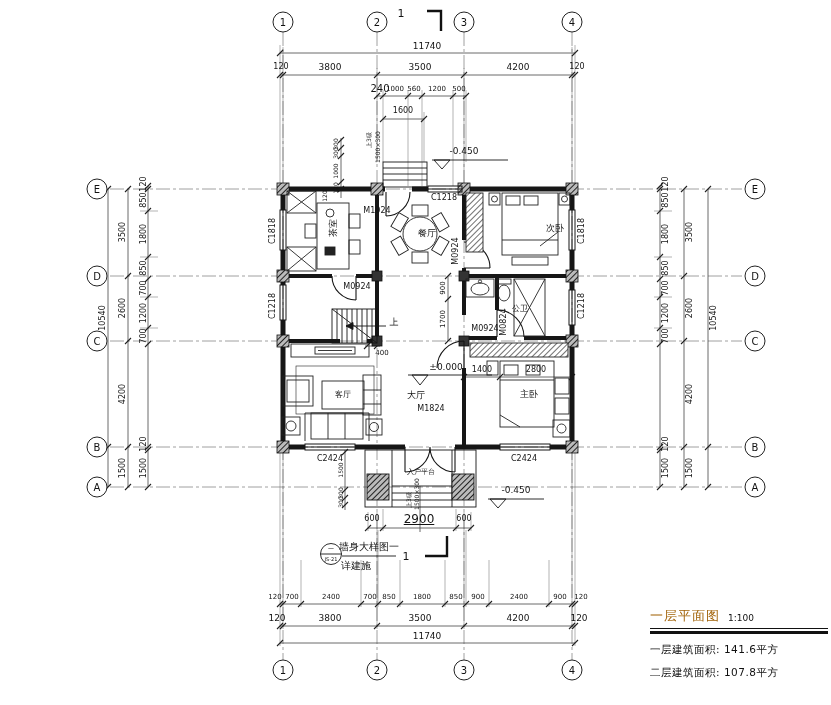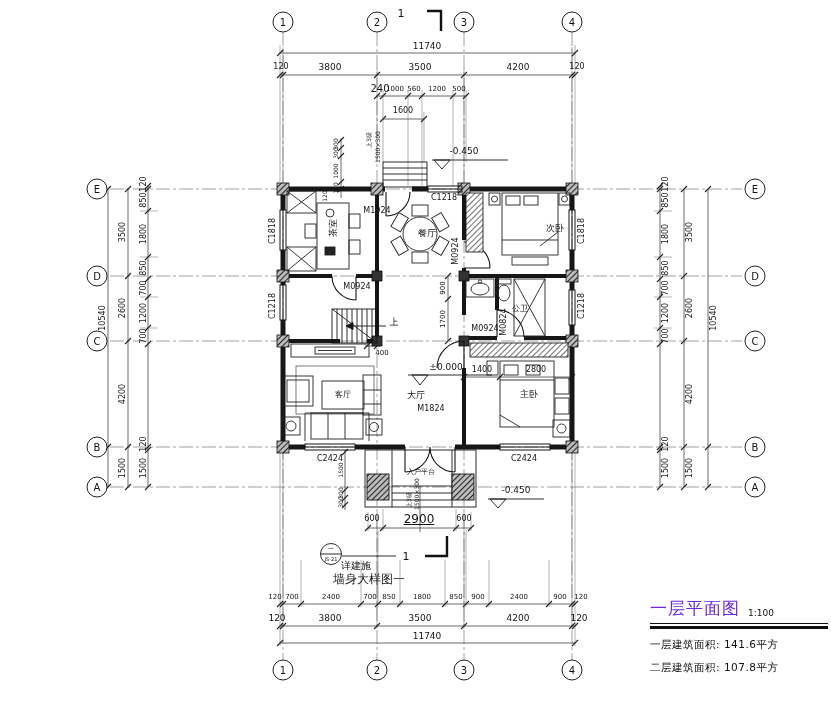--- a/index.html
+++ b/index.html
@@ -6,21 +6,21 @@
   #canvas{position:relative;width:831px;height:705px;background:#ffffff;overflow:hidden;
           font-family:"DejaVu Sans","Liberation Sans",sans-serif;color:#111;}
   #plan-svg{position:absolute;left:0;top:0;}
   .lbl{position:absolute;transform:translate(-50%,-50%);white-space:nowrap;color:#141414;line-height:1;}
   .lbl.r-90{transform:translate(-50%,-50%) rotate(-90deg);}
   .bubble{position:absolute;width:19px;height:19px;border:1px solid #222;border-radius:50%;
           background:#fff;display:flex;align-items:center;justify-content:center;
           font-size:10px;transform:translate(-50%,-50%);}
   #title-block{position:absolute;left:650px;top:597px;width:178px;}
   #tb-head{display:flex;align-items:flex-end;gap:8px;}
-  #tb-title{font-size:17px;letter-spacing:1px;color:#6d28d9;}
+  #tb-title{font-size:13px;letter-spacing:1px;color:#a16207;margin-top:10px;}
   #tb-scale{font-size:9px;padding-bottom:2px;color:#111;}
   .tb-rule1{height:1px;background:#111;margin-top:3px;}
   .tb-rule2{height:3px;background:#111;margin-top:2px;}
   .tb-line{font-size:10.5px;margin-top:9px;color:#111;letter-spacing:0.5px;}
 </style>
 </head>
 <body>
 
 <div id="canvas">
 
@@ -393,21 +393,21 @@
       <span class="lbl r-90" style="left: 336px; top: 153px; font-size: 6px;">300</span>
       <span class="lbl r-90" style="left: 336px; top: 171px; font-size: 6px;">1000</span>
       <span class="lbl r-90" style="left: 336px; top: 188px; font-size: 6px;">120</span>
       <span class="lbl r-90" style="left: 341px; top: 470px; font-size: 6px;">1500</span>
       <span class="lbl r-90" style="left: 341px; top: 493px; font-size: 6px;">300</span>
       <span class="lbl r-90" style="left: 341px; top: 502px; font-size: 6px;">300</span>
       <span class="lbl" style="left: 401px; top: 13px; font-size: 11px;">1</span>
       <span class="lbl" style="left: 406px; top: 556px; font-size: 11px;">1</span>
       <span class="lbl" style="left: 331px; top: 549px; font-size: 6px;">一</span>
       <span class="lbl" style="left: 331px; top: 559px; font-size: 5px;">JS-21</span>
-      <span class="lbl" style="left: 369px; top: 547px; font-size: 12px; margin-top: 32px;">墙身大样图一</span>
+      <span class="lbl" style="left: 369px; top: 547px; font-size: 10px;">墙身大样图一</span>
       <span class="lbl" style="left: 356px; top: 566px; font-size: 10px;">详建施</span>
     </div>
 <div id="bubbles">
       <div class="bubble" style="left: 283px; top: 22px;">1</div>
       <div class="bubble" style="left: 283px; top: 670px;">1</div>
       <div class="bubble" style="left: 377px; top: 22px;">2</div>
       <div class="bubble" style="left: 377px; top: 670px;">2</div>
       <div class="bubble" style="left: 464px; top: 22px;">3</div>
       <div class="bubble" style="left: 464px; top: 670px;">3</div>
       <div class="bubble" style="left: 572px; top: 22px;">4</div>

